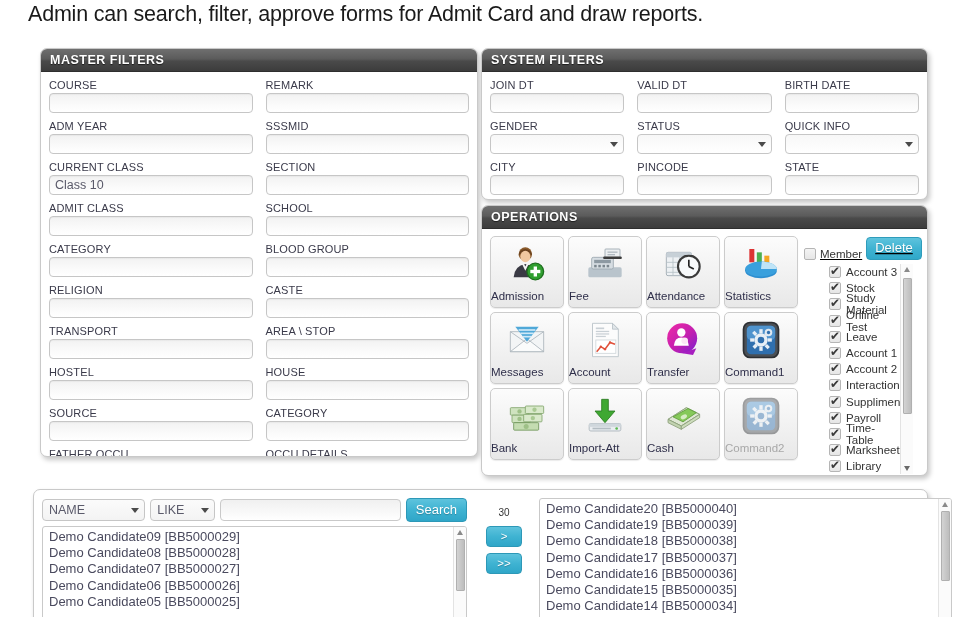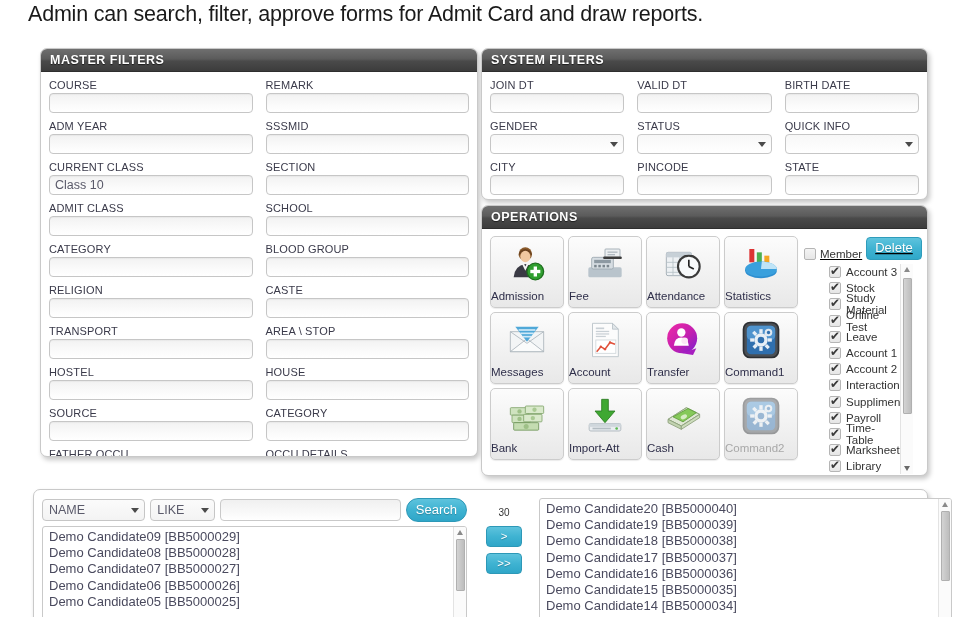--- a/index.html
+++ b/index.html
@@ -239,21 +239,21 @@
     background: linear-gradient(to bottom, #f0f0f0 0%, #fafafa 70%, #ffffff 100%);
     font-size: 12.5px;
     color: #555;
     padding: 0 6px;
     line-height: 20px;
   }
   .search-btn {
     height: 24px;
     background: linear-gradient(to bottom, #5ec3dd 0%, #3fb3d2 50%, #2fa6c8 100%);
     border: 1px solid #2d98b7;
-    border-radius: 12px;
+    border-radius: 4px;
     color: #fff;
     font-size: 13px;
     padding: 0 9px;
     line-height: 22px;
     text-shadow: 0 1px 1px rgba(0,0,0,0.25);
   }
   .listbox {
     border: 1px solid #c9c9c9;
     border-radius: 3px;
     background: #ffffff;

